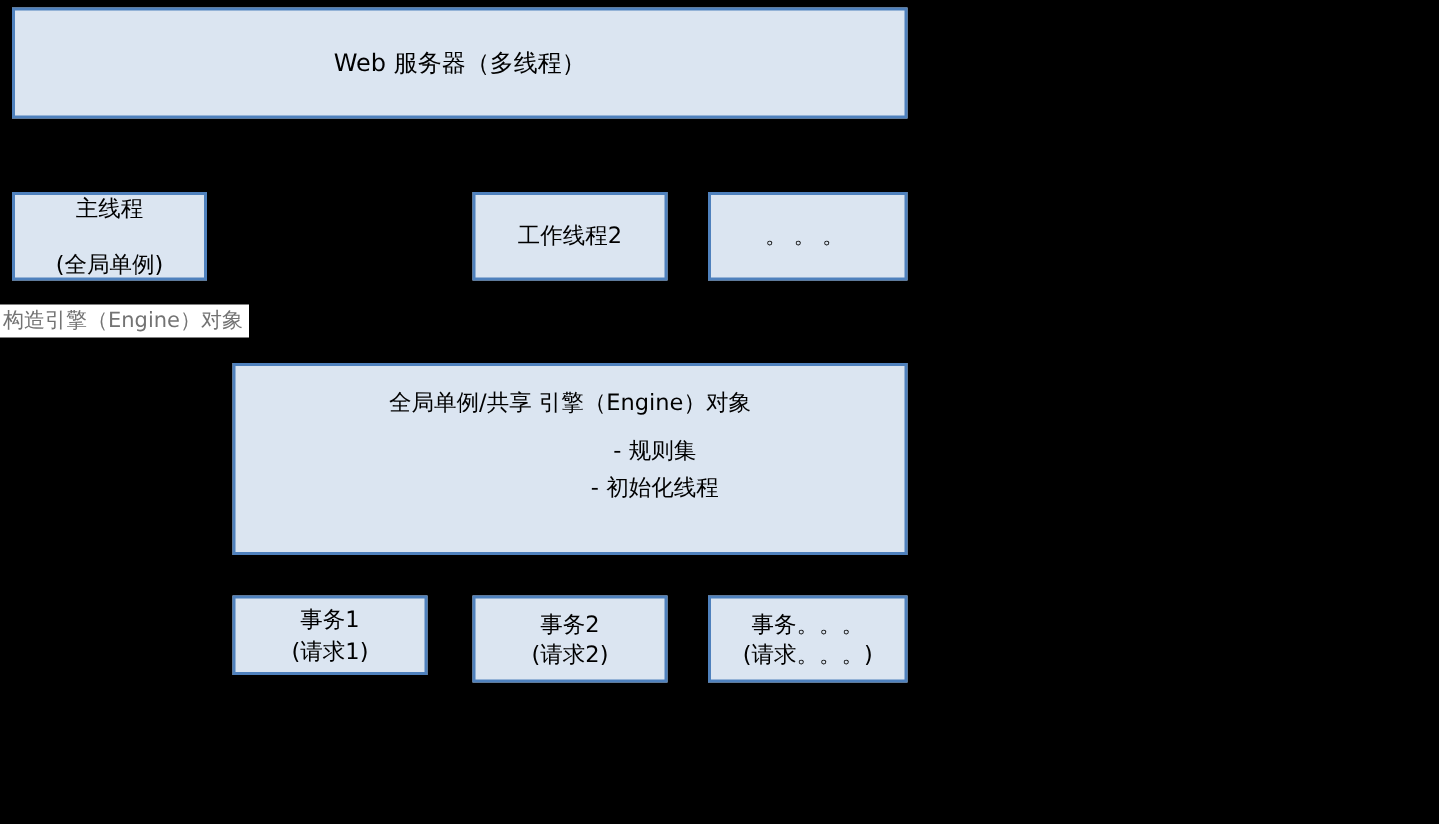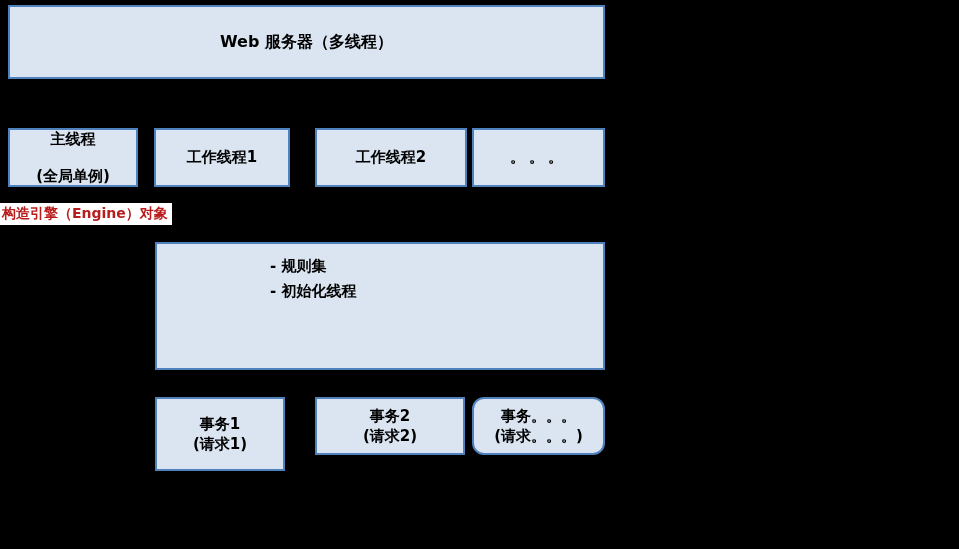--- a/index.html
+++ b/index.html
@@ -8,101 +8,99 @@
     background: #000000;
   }
   .canvas {
     position: relative;
     width: 959px;
     height: 549px;
     background: #000000;
     font-family: "DejaVu Sans", "Liberation Sans", sans-serif;
     color: #000000;
     overflow: hidden;
-    font-weight: bold;
   }
   .box {
     position: absolute;
     background: #dbe5f1;
     border: 2px solid #4f81bd;
     box-sizing: border-box;
     display: flex;
     flex-direction: column;
     align-items: center;
     justify-content: center;
     text-align: center;
     font-size: 15px;
     line-height: 1.35;
   }
   .top-box      { left: 8px;   top: 5px;   width: 597px; height: 74px; font-size: 16px; }
   .thread-0     { left: 8px;   top: 128px; width: 130px; height: 59px; gap: 16px; }
   .thread-1     { left: 154px; top: 128px; width: 136px; height: 59px; }
-  .thread-2     { left: 315px; top: 128px; width: 152px; height: 59px; }
+  .thread-2     { left: 315px; top: 128px; width: 130px; height: 59px; }
   .thread-3     { left: 472px; top: 128px; width: 133px; height: 59px; letter-spacing: 4px; }
   .construct-label {
     position: absolute;
     left: 0px;
     top: 203px;
     background: #ffffff;
-    color: #b91c1c;
+    color: #737373;
     font-size: 14px;
     padding: 2px 4px 2px 2px;
     white-space: nowrap;
   }
   .engine-box {
     left: 155px; top: 242px; width: 450px; height: 128px;
     justify-content: flex-start;
     align-items: stretch;
     text-align: left;
   }
   .engine-title {
     text-align: center;
     margin-top: 14px;
     font-size: 15px;
   }
   .engine-bullets {
     margin-top: 10px;
     margin-left: 113px;
     font-size: 15px;
+    text-align: center;
   }
   .engine-bullets div { line-height: 25px; }
-  .txn-0 { left: 155px; top: 397px; width: 130px; height: 74px; }
-  .txn-1 { left: 315px; top: 397px; width: 150px; height: 58px; }
-  .txn-2 { left: 472px; top: 397px; width: 133px; height: 58px; border-radius: 12px; }
+  .txn-0 { left: 155px; top: 397px; width: 130px; height: 53px; }
+  .txn-1 { left: 315px; top: 397px; width: 130px; height: 58px; }
+  .txn-2 { left: 472px; top: 397px; width: 133px; height: 58px; }
   .line { display: block; }
 </style>
 </head>
 <body>
 
 <div class="canvas">
 
   <div class="box top-box">
     <span class="line">Web 服务器（多线程）</span>
   </div>
 
   <div class="box thread-0">
     <span class="line">主线程</span>
     <span class="line">(全局单例)</span>
   </div>
 
-  <div class="box thread-1">
-    <span class="line">工作线程1</span>
-  </div>
 
   <div class="box thread-2">
     <span class="line">工作线程2</span>
   </div>
 
   <div class="box thread-3">
     <span class="line">。。。</span>
   </div>
 
   <div class="construct-label">构造引擎（Engine）对象</div>
 
   <div class="box engine-box">
+    <div class="engine-title">全局单例/共享 引擎（Engine）对象</div>
     <div class="engine-bullets">
       <div>- 规则集</div>
       <div>- 初始化线程</div>
     </div>
   </div>
 
   <div class="box txn-0">
     <span class="line">事务1</span>
     <span class="line">(请求1)</span>
   </div>

